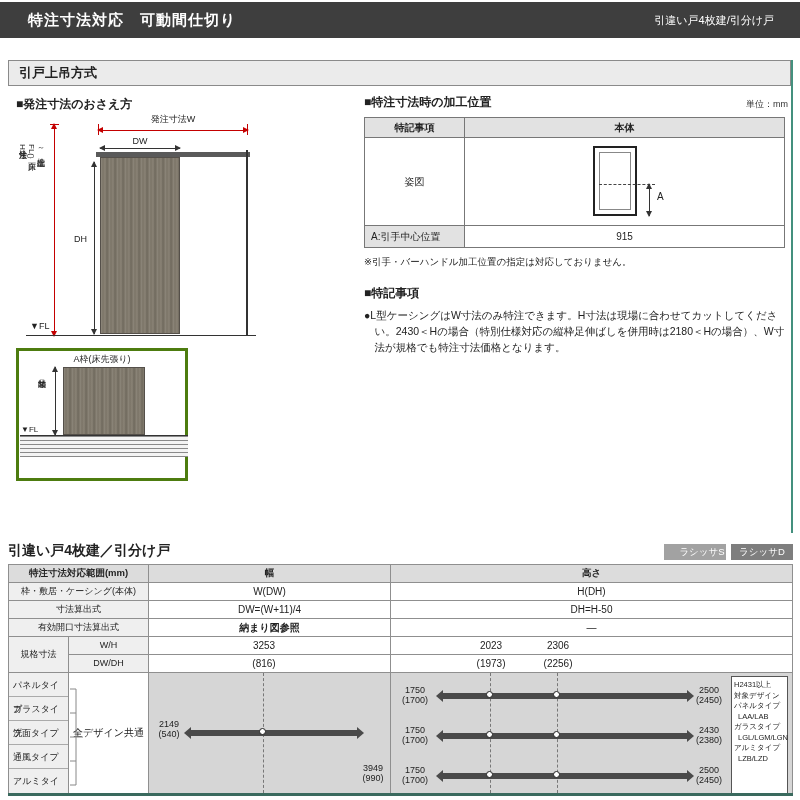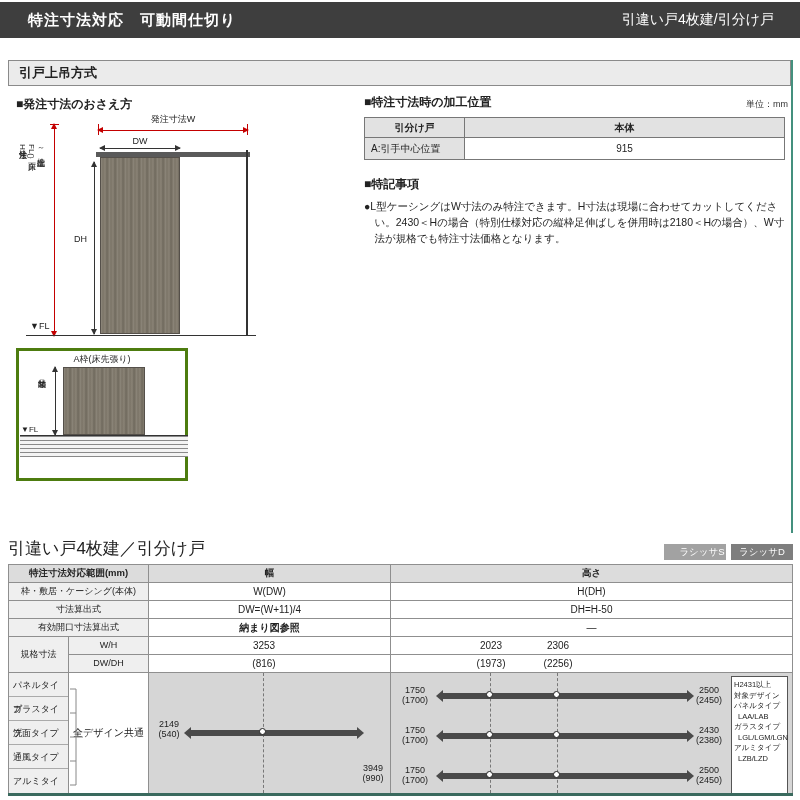--- a/index.html
+++ b/index.html
@@ -4,21 +4,21 @@
 <style>
   * { margin:0; padding:0; box-sizing:border-box; }
   html,body { width:800px; height:800px; }
   body { font-family:"Liberation Sans","DejaVu Sans",sans-serif; background:#fff; color:#222; }
   .page { position:relative; width:800px; height:800px; overflow:hidden; background:#fff; }
 
   
   .topbar { position:absolute; top:2px; left:0; right:0; height:36px; background:#3e3e3e; color:#fff;
             display:flex; align-items:center; justify-content:space-between; padding:0 26px 0 28px; }
   .topbar-left { font-size:15px; font-weight:bold; letter-spacing:1px; }
-  .topbar-right { font-size:14px; }
+  .topbar-right { font-size:11px; }
 
   
   .upper { position:absolute; top:60px; left:8px; width:785px; height:473px; border-right:2px solid #44907e; }
   .method-title { height:26px; line-height:24px; border:1px solid #8a8a8a; background:#ebebeb;
                   font-size:13px; font-weight:bold; padding-left:10px; }
   .upper-content { position:relative; height:447px; }
   .blockhead { font-size:12px; font-weight:bold;font-family:Liberation Mono, monospace; }
 
   
   .diagram1 { position:absolute; left:8px; top:28px; width:345px; height:236px; }
@@ -66,21 +66,21 @@
   .doorfig .inner { position:absolute; inset:4px; border:1px solid #888; }
   .chain { position:absolute; left:134px; top:46px; width:56px; border-top:1px dashed #444; }
   .procnote { font-size:9.5px; margin-top:8px; }
   .remarks-head { margin-top:16px; }
   .remarks-bullet { margin-top:6px; font-size:10.5px; line-height:1.5; width:424px;
                     padding-left:1em; text-indent:-1em; }
 
   
   .lower { position:absolute; top:538px; left:8px; width:785px; }
   .lower-head { display:flex; justify-content:space-between; align-items:flex-end; height:22px; }
-  .lower-title { font-size:17px; font-weight:normal;text-align:right; }
+  .lower-title { font-size:14px; font-weight:bold;text-align:right; }
   .badges { display:flex; gap:5px; }
   .badge { display:inline-block; width:62px; height:16px; line-height:16px; text-align:center;
            color:#fff; font-size:9.5px; }
   .badge-s { background:#a2a2a2;padding-left:14px; }
   .badge-d { background:#7e7e7e; }
 
   table.spec { border-collapse:collapse; width:784px; table-layout:fixed; margin-top:4px;
                border-bottom:3px solid #3a6a5e; }
   table.spec td { border:1px solid #8f8f8f; font-size:10px; text-align:center; vertical-align:middle;
                   padding:0; height:18px; line-height:1.15; overflow:hidden; }
@@ -170,30 +170,42 @@
           <span class="unit">単位：mm</span>
         </div>
 
         <table class="proc">
           <colgroup>
               <col style="width:100px">
               <col style="width:320px">
             </colgroup>
           <tbody>
               <tr class="phead">
-            <td>引分け戸</td>
+            <td>特記事項</td>
             <td>本体</td>
+          </tr>
+          <tr class="figrow">
+            <td>姿図</td>
+            <td class="figcell">
+              <div class="doorfig">
+                    <div class="inner"></div>
+                  </div>
+              <div class="chain"></div>
+              <div class="dimv blk" style="left:184px; top:46px; height:32px;"></div>
+              <div class="abs" style="left:192px; top:53px; font-size:10px;">A</div>
+            </td>
           </tr>
           <tr class="arow">
             <td class="alabel">A:引手中心位置</td>
             <td>915</td>
           </tr>
         </tbody>
           </table>
 
+        <p class="procnote">※引手・バーハンドル加工位置の指定は対応しておりません。</p>
 
         <h3 class="blockhead remarks-head">■特記事項</h3>
         <p class="remarks-bullet">●L型ケーシングはW寸法のみ特注できます。H寸法は現場に合わせてカットしてください。2430＜Hの場合（特別仕様対応の縦枠足伸ばしを併用時は2180＜Hの場合）、W寸法が規格でも特注寸法価格となります。</p>
       </div>
     </div>
   </section>
 
   <section class="lower">
     <div class="lower-head">
       <h2 class="lower-title">引違い戸4枚建／引分け戸</h2>

